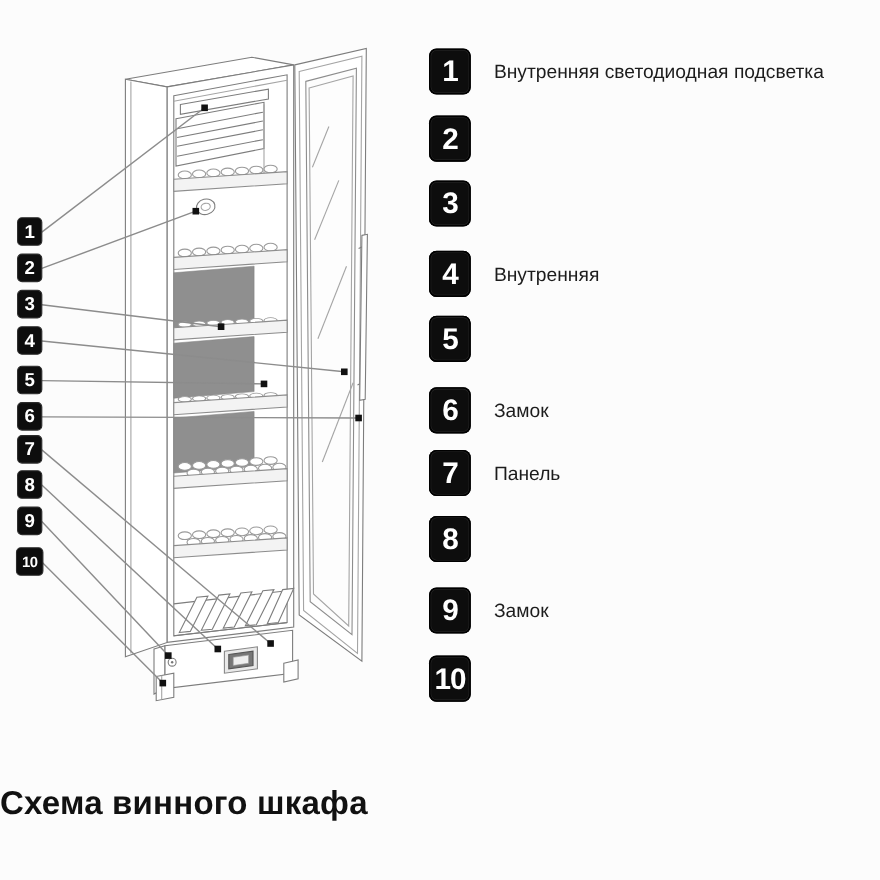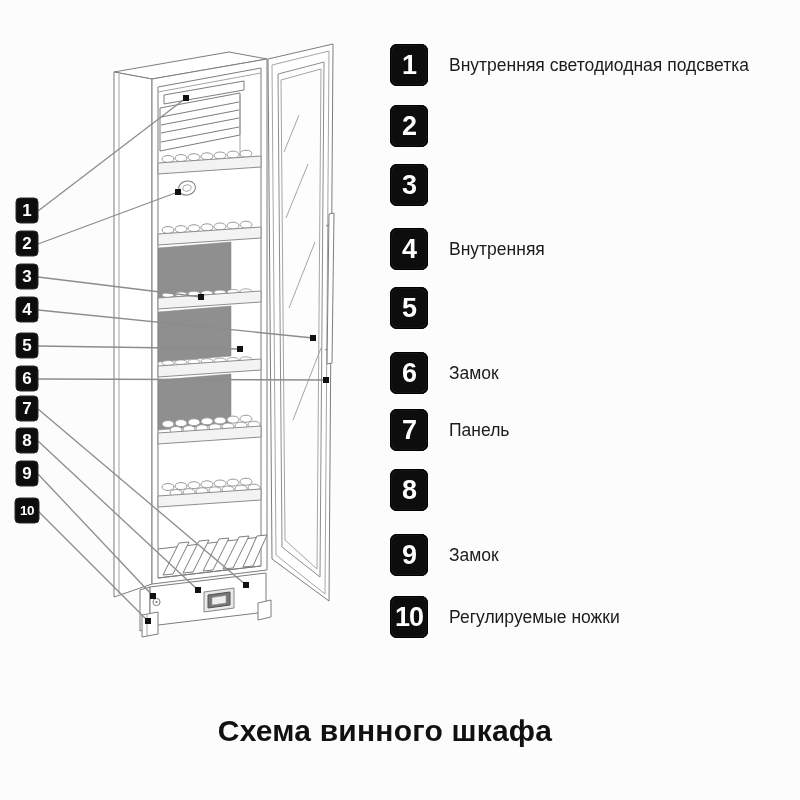--- a/index.html
+++ b/index.html
@@ -27,21 +27,21 @@
   .legend-row{position:absolute;left:390px;height:42px;display:flex;align-items:center;}
   .lbadge{
     width:38px;height:42px;border-radius:7px;background:#0d0d0d;
     color:#ffffff;font-weight:bold;font-size:27px;letter-spacing:-1px;
     display:flex;align-items:center;justify-content:center;flex:0 0 auto;
     box-shadow:inset 0 0 0 1.5px #000, inset 0 0 0 2px #2a2a2a;
   }
   .llabel{margin-left:21px;font-size:17.5px;color:#1c1c1c;white-space:nowrap;}
   
   .title{
-    position:absolute;left:0;top:714px;width:770px;text-align:center;
+    position:absolute;left:0;top:714px;width:770px;text-align:left;
     font-size:30px;font-weight:bold;color:#111111;letter-spacing:0.2px;
   }
 </style>
 </head>
 <body>
 
 <div class="stage">
 
   <svg class="drawing" width="390" height="680" viewBox="0 0 390 680">
 
@@ -232,18 +232,17 @@
   </div>
   <div class="legend-row" style="top:469px">
     <div class="lbadge">8</div>
   </div>
   <div class="legend-row" style="top:534px">
     <div class="lbadge">9</div>
     <div class="llabel">Замок</div>
   </div>
   <div class="legend-row" style="top:596px">
     <div class="lbadge">10</div>
-    <div class="llabel">Регулируемые ножки</div>
   </div>
 
   <div class="title">Схема винного шкафа</div>
 
 </div>
 
 </body></html>

